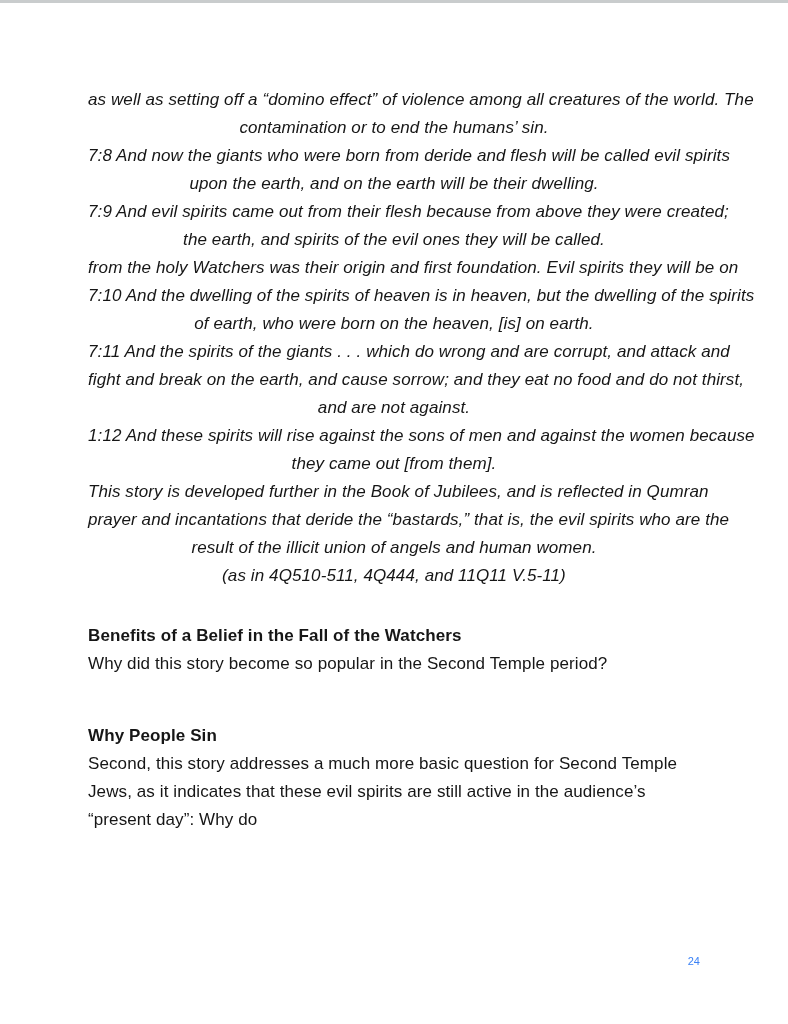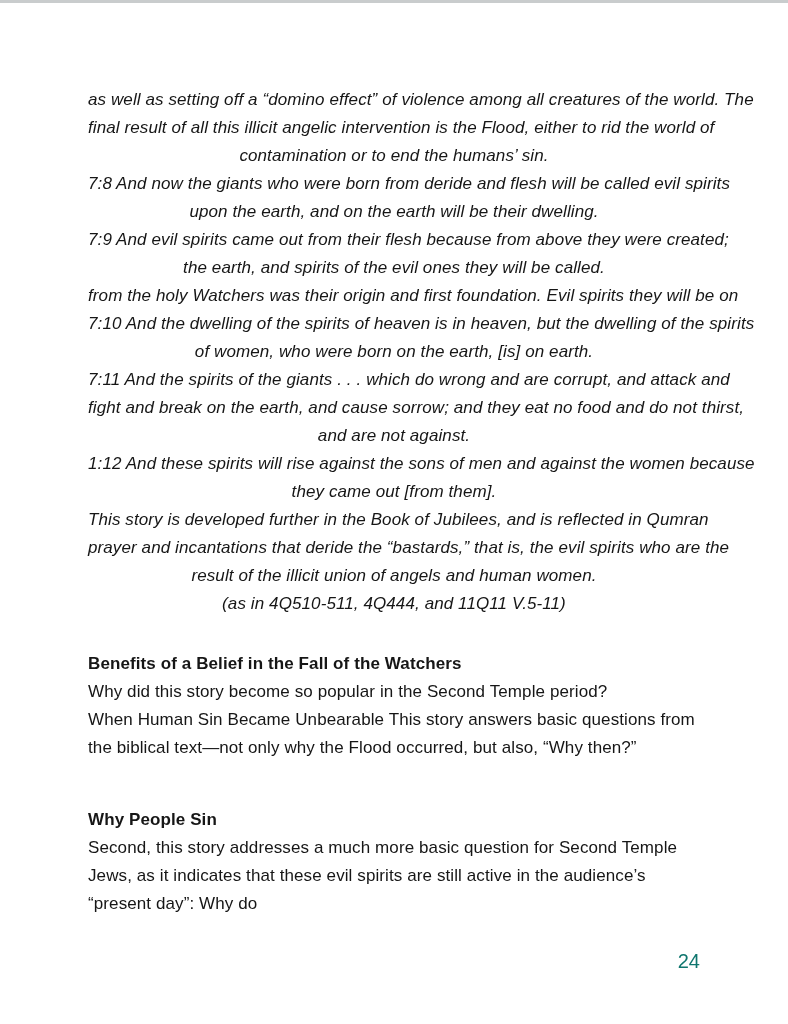--- a/index.html
+++ b/index.html
@@ -47,57 +47,55 @@
     margin: 0;
   }
   .section p {
     margin: 0;
   }
   .bold-term { font-weight: bold; }
   .page-number {
     position: absolute;
     top: 944px;
     right: 88px;
-    font-size: 20px;
+    font-size: 11px;
     line-height: 28px;
-    color: #0f766e;
+    color: #3b82f6;
   }
 </style>
 </head>
 <body>
 
 <div class="page">
   <div class="content">
 
     <div class="quote-block">
         <div class="quote-line">as well as setting off a “domino effect” of violence among all creatures of the world. The</div>
-        <div class="quote-line">final result of all this illicit angelic intervention is the Flood, either to rid the world of</div>
         <div class="quote-line">contamination or to end the humans’ sin.</div>
         <div class="quote-line">7:8 And now the giants who were born from deride and flesh will be called evil spirits</div>
         <div class="quote-line">upon the earth, and on the earth will be their dwelling.</div>
         <div class="quote-line">7:9 And evil spirits came out from their flesh because from above they were created;</div>
         <div class="quote-line">the earth, and spirits of the evil ones they will be called.</div>
         <div class="quote-line">from the holy Watchers was their origin and first foundation. Evil spirits they will be on</div>
         <div class="quote-line">7:10 And the dwelling of the spirits of heaven is in heaven, but the dwelling of the spirits</div>
-        <div class="quote-line">of women, who were born on the earth, [is] on earth.</div>
+        <div class="quote-line">of earth, who were born on the heaven, [is] on earth.</div>
         <div class="quote-line">7:11 And the spirits of the giants . . . which do wrong and are corrupt, and attack and</div>
         <div class="quote-line">fight and break on the earth, and cause sorrow; and they eat no food and do not thirst,</div>
         <div class="quote-line">and are not against.</div>
         <div class="quote-line">1:12 And these spirits will rise against the sons of men and against the women because</div>
         <div class="quote-line">they came out [from them].</div>
         <div class="quote-line">This story is developed further in the Book of Jubilees, and is reflected in Qumran</div>
         <div class="quote-line">prayer and incantations that deride the “bastards,” that is, the evil spirits who are the</div>
         <div class="quote-line">result of the illicit union of angels and human women.</div>
         <div class="quote-line">(as in 4Q510-511, 4Q444, and 11Q11 V.5-11)</div>
       </div>
 
     <div class="section section-benefits">
       <h2>Benefits of a Belief in the Fall of the Watchers</h2>
       <p>Why did this story become so popular in the Second Temple period?</p>
-      <p>When Human Sin Became Unbearable This story answers basic questions from the biblical text—not only why the Flood occurred, but also, “Why then?”</p>
     </div>
 
     <div class="section section-why-sin">
       <h2>Why People Sin</h2>
       <p>Second, this story addresses a much more basic question for Second Temple Jews, as it indicates that these evil spirits are still active in the audience’s “present day”: Why do</p>
     </div>
 
   </div>
 
   <div class="page-number">24</div>

